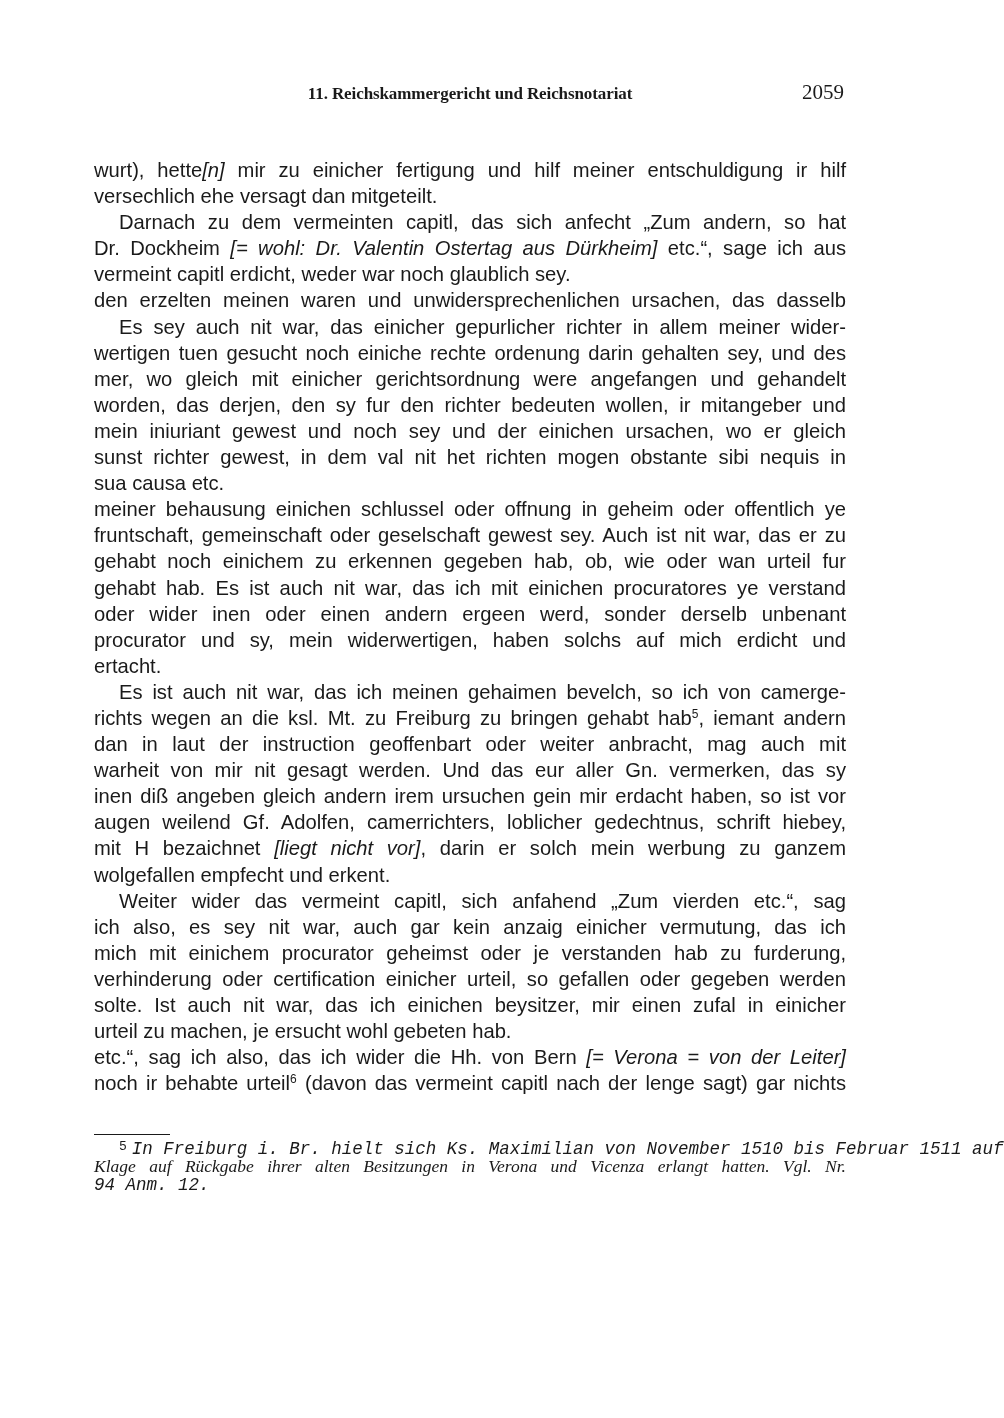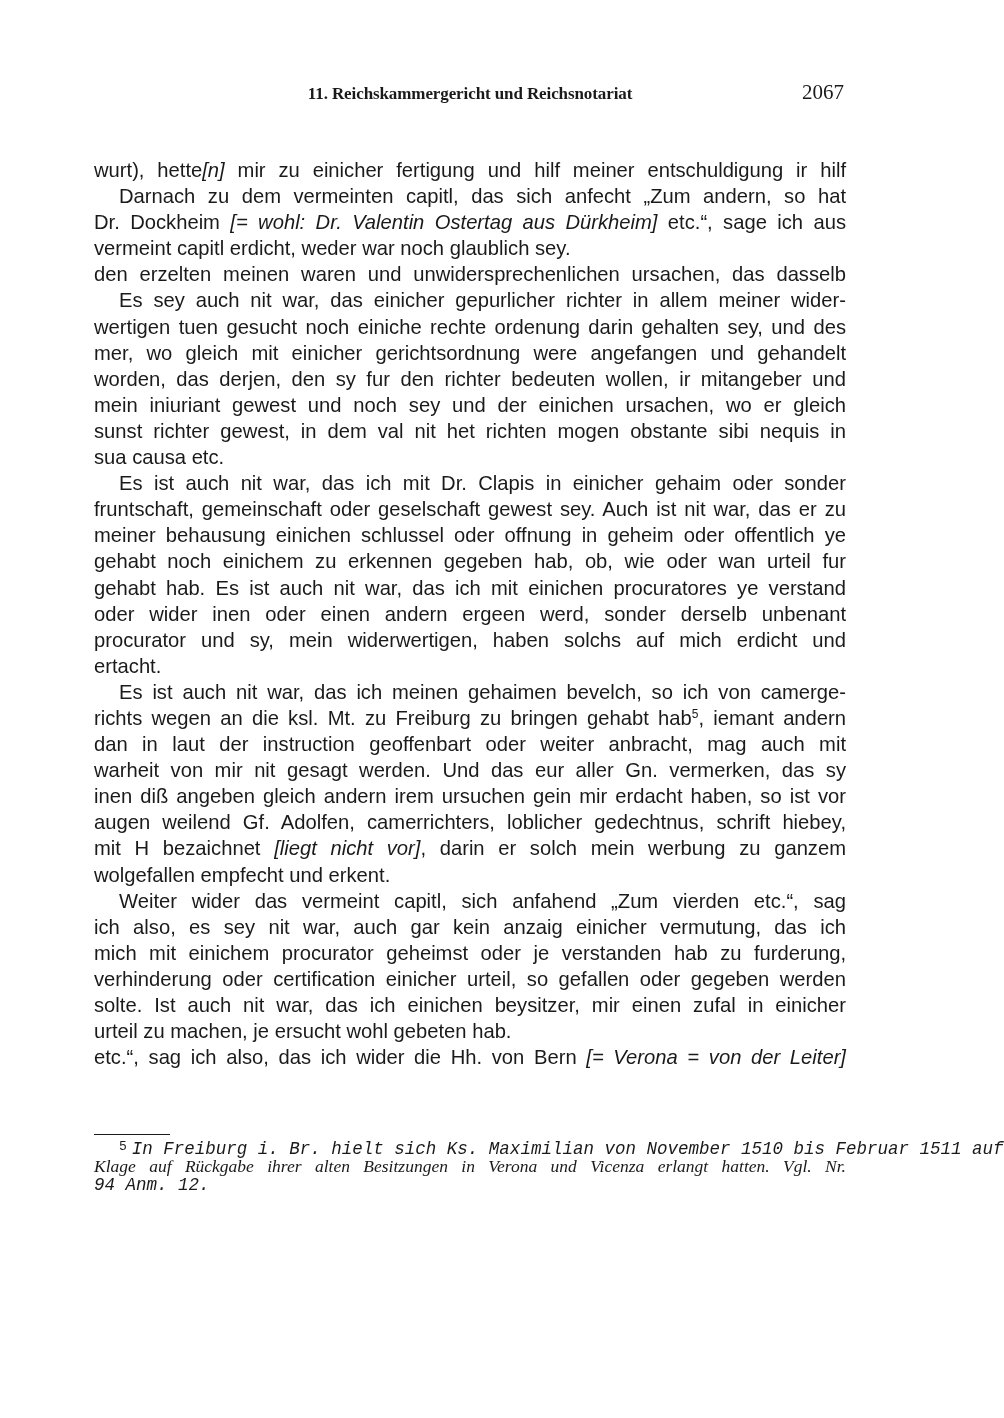--- a/index.html
+++ b/index.html
@@ -21,50 +21,50 @@
   .fn-line.indent { padding-left: 25px; }
   .fn-num { font-style: normal; font-size: 13px; vertical-align: 4px; margin-right: 5px; }
 </style>
 </head>
 <body>
 
 <div class="page">
 
   <div class="header">
     <div class="running-title">11. Reichskammergericht und Reichsnotariat</div>
-    <div class="page-number">2067</div>
+    <div class="page-number">2059</div>
   </div>
 
   <div class="body-text">
 
     <div>
       <span class="line"><span>wurt), hette</span><span class="it">[n]</span><span> mir zu einicher fertigung und hilf meiner entschuldigung ir hilf</span></span>
+      <span class="line last">versechlich ehe versagt dan mitgeteilt.</span>
     </div>
 
     <div>
       <span class="line indent">Darnach zu dem vermeinten capitl, das sich anfecht „Zum andern, so hat</span>
       <span class="line"><span>Dr. Dockheim </span><span class="it">[= wohl: Dr. Valentin Ostertag aus Dürkheim]</span><span> etc.“, sage ich aus</span></span>
       <span class="line last">vermeint capitl erdicht, weder war noch glaublich sey.</span>
       <span class="line">den erzelten meinen waren und unwidersprechenlichen ursachen, das dasselb</span>
     </div>
 
     <div>
       <span class="line indent">Es sey auch nit war, das einicher gepurlicher richter in allem meiner wider-</span>
       <span class="line">wertigen tuen gesucht noch einiche rechte ordenung darin gehalten sey, und des</span>
       <span class="line">mer, wo gleich mit einicher gerichtsordnung were angefangen und gehandelt</span>
       <span class="line">worden, das derjen, den sy fur den richter bedeuten wollen, ir mitangeber und</span>
       <span class="line">mein iniuriant gewest und noch sey und der einichen ursachen, wo er gleich</span>
       <span class="line">sunst richter gewest, in dem val nit het richten mogen obstante sibi nequis in</span>
       <span class="line last">sua causa etc.</span>
     </div>
 
     <div>
-      <span class="line indent">Es ist auch nit war, das ich mit Dr. Clapis in einicher gehaim oder sonder</span>
+      <span class="line">meiner behausung einichen schlussel oder offnung in geheim oder offentlich ye</span>
       <span class="line">fruntschaft, gemeinschaft oder geselschaft gewest sey. Auch ist nit war, das er zu</span>
-      <span class="line">meiner behausung einichen schlussel oder offnung in geheim oder offentlich ye</span>
       <span class="line">gehabt noch einichem zu erkennen gegeben hab, ob, wie oder wan urteil fur</span>
       <span class="line">gehabt hab. Es ist auch nit war, das ich mit einichen procuratores ye verstand</span>
       <span class="line">oder wider inen oder einen andern ergeen werd, sonder derselb unbenant</span>
       <span class="line">procurator und sy, mein widerwertigen, haben solchs auf mich erdicht und</span>
       <span class="line last">ertacht.</span>
     </div>
 
     <div>
       <span class="line indent">Es ist auch nit war, das ich meinen gehaimen bevelch, so ich von camerge-</span>
       <span class="line"><span>richts wegen an die ksl. Mt. zu Freiburg zu bringen gehabt hab</span><sup>5</sup><span>, iemant andern</span></span>
@@ -80,20 +80,21 @@
       <span class="line indent">Weiter wider das vermeint capitl, sich anfahend „Zum vierden etc.“, sag</span>
       <span class="line">ich also, es sey nit war, auch gar kein anzaig einicher vermutung, das ich</span>
       <span class="line">mich mit einichem procurator geheimst oder je verstanden hab zu furderung,</span>
       <span class="line">verhinderung oder certification einicher urteil, so gefallen oder gegeben werden</span>
       <span class="line">solte. Ist auch nit war, das ich einichen beysitzer, mir einen zufal in einicher</span>
       <span class="line last">urteil zu machen, je ersucht wohl gebeten hab.</span>
     </div>
 
     <div>
       <span class="line"><span>etc.“, sag ich also, das ich wider die Hh. von Bern </span><span class="it">[= Verona = von der Leiter]</span></span>
+      <span class="line"><span>noch ir behabte urteil</span><sup>6</sup><span> (davon das vermeint capitl nach der lenge sagt) gar nichts</span></span>
     </div>
 
   </div>
 
   <div class="fn-rule"></div>
 
   <div class="footnotes">
     <div>
       <span class="fn-line indent last"><span class="fn-num">5</span><span>In Freiburg i. Br. hielt sich Ks. Maximilian von November 1510 bis Februar 1511 auf.</span></span>
     </div>

